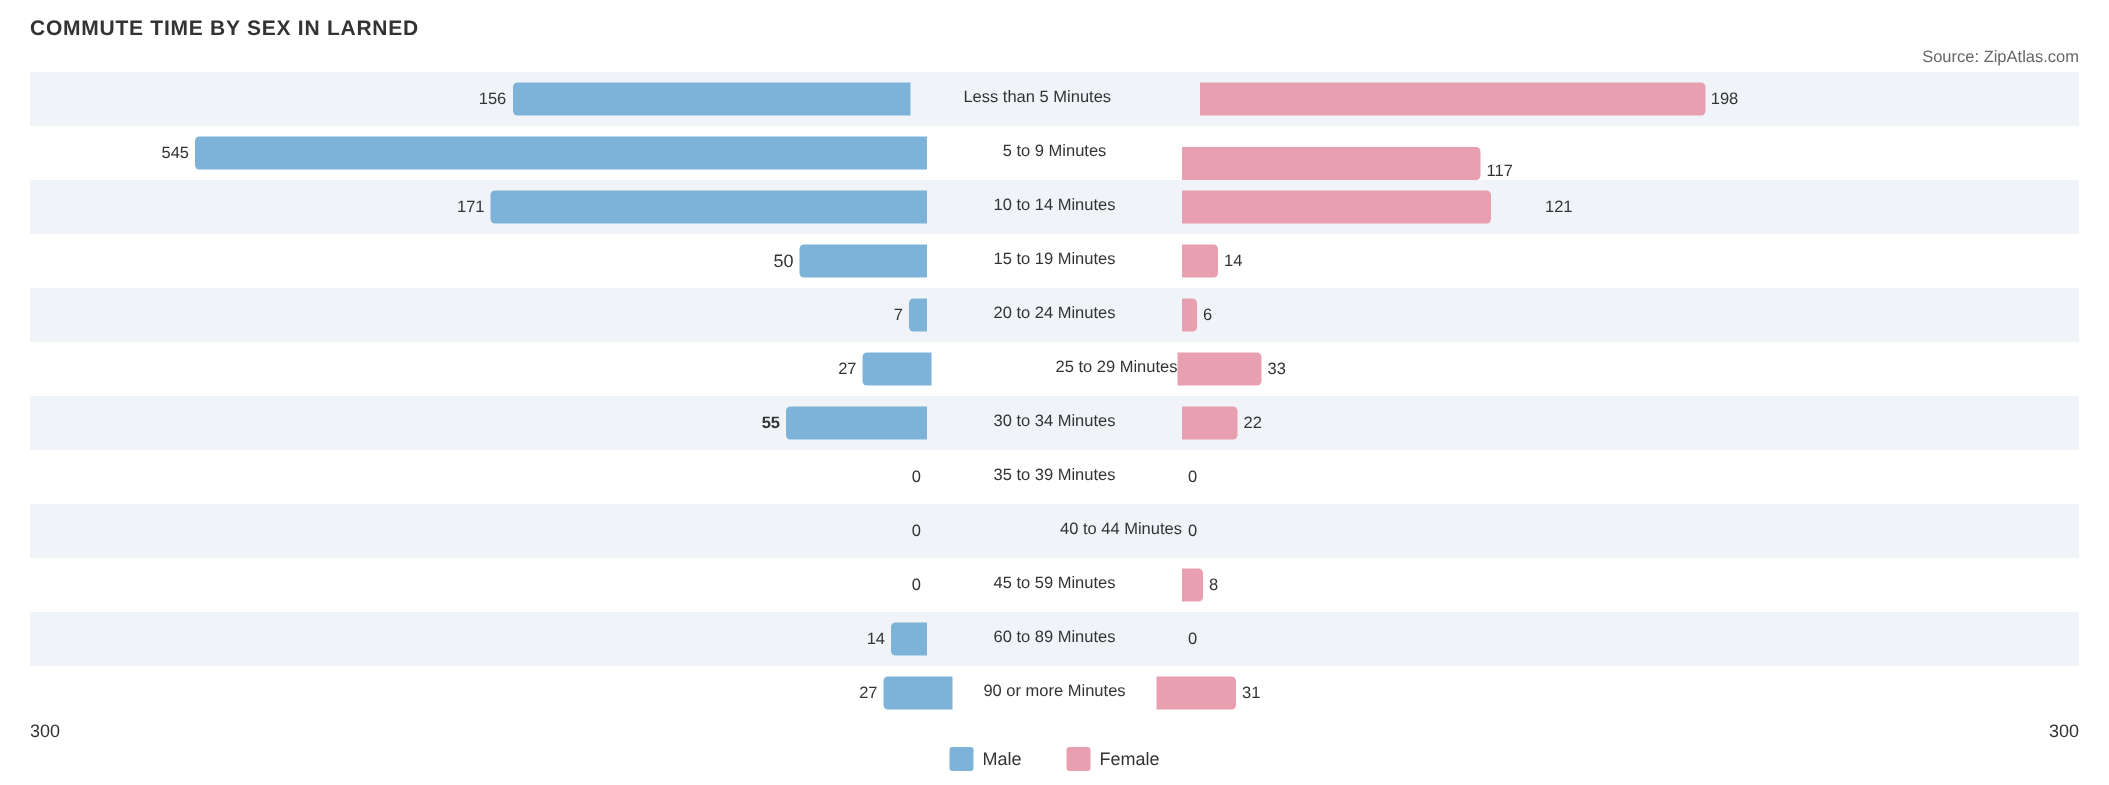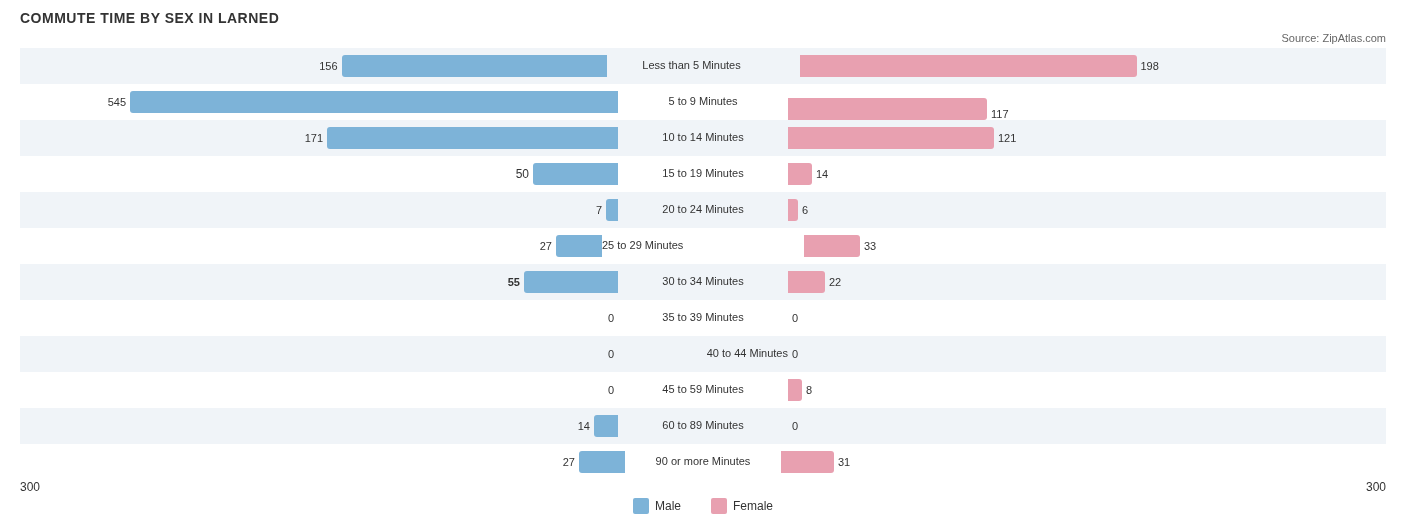--- a/index.html
+++ b/index.html
@@ -113,21 +113,21 @@
         <div style="width:199px;height:22px;background:#e8a0b0;border-radius:0 3px 3px 0;"></div>
         <span style="font-size:11px;color:#333;margin-left:4px;min-width:30px;">117</span>
       </div>
     </div>
     <div class="row-wrapper">
       <div class="half-left" style="width:570px; display:flex; justify-content:flex-end; align-items:center;">
         <span style="font-size:11px;color:#333;margin-right:4px;min-width:30px;text-align:right;">171</span>
         <div style="width:291px;height:22px;background:#7db3d8;border-radius:3px 0 0 3px;"></div>
       </div>
       <div class="center-label" style="width:170px;text-align:center;font-size:11px;color:#333;flex-shrink:0;">10 to 14 Minutes</div>
-      <div class="half-right" style="width:570px; display:flex; justify-content:flex-start; align-items:center;">
+      <div class="half-right" style="width:570px; display:flex; justify-content:flex-start; align-items:center;gap:32px;">
         <div style="width:206px;height:22px;background:#e8a0b0;border-radius:0 3px 3px 0;"></div>
         <span style="font-size:11px;color:#333;margin-left:4px;min-width:30px;">121</span>
       </div>
     </div>
     <div class="row-wrapper">
       <div class="half-left" style="width:570px; display:flex; justify-content:flex-end; align-items:center;">
         <span style="font-size:12px;color:#333;margin-right:4px;min-width:30px;text-align:right;">50</span>
         <div style="width:85px;height:22px;background:#7db3d8;border-radius:3px 0 0 3px;"></div>
       </div>
       <div class="center-label" style="width:170px;text-align:center;font-size:11px;color:#333;flex-shrink:0;">15 to 19 Minutes</div>
@@ -145,21 +145,21 @@
       <div class="half-right" style="width:570px; display:flex; justify-content:flex-start; align-items:center;">
         <div style="width:10px;height:22px;background:#e8a0b0;border-radius:0 3px 3px 0;"></div>
         <span style="font-size:11px;color:#333;margin-left:4px;min-width:30px;">6</span>
       </div>
     </div>
     <div class="row-wrapper">
       <div class="half-left" style="width:570px; display:flex; justify-content:flex-end; align-items:center;">
         <span style="font-size:11px;color:#333;margin-right:4px;min-width:30px;text-align:right;">27</span>
         <div style="width:46px;height:22px;background:#7db3d8;border-radius:3px 0 0 3px;"></div>
       </div>
-      <div class="center-label" style="width:202px;text-align:left;font-size:11px;color:#333;flex-shrink:0;">25 to 29 Minutes</div>
+      <div class="center-label" style="width:164px;text-align:right;font-size:11px;color:#333;flex-shrink:0;">25 to 29 Minutes</div>
       <div class="half-right" style="width:570px; display:flex; justify-content:flex-start; align-items:center;">
         <div style="width:56px;height:22px;background:#e8a0b0;border-radius:0 3px 3px 0;"></div>
         <span style="font-size:11px;color:#333;margin-left:4px;min-width:30px;">33</span>
       </div>
     </div>
     <div class="row-wrapper">
       <div class="half-left" style="width:570px; display:flex; justify-content:flex-end; align-items:center;font-weight:bold;">
         <span style="font-size:11px;color:#333;margin-right:4px;min-width:30px;text-align:right;">55</span>
         <div style="width:94px;height:22px;background:#7db3d8;border-radius:3px 0 0 3px;"></div>
       </div>
@@ -211,21 +211,21 @@
       <div class="half-right" style="width:570px; display:flex; justify-content:flex-start; align-items:center;">
         <div style="width:0px;height:22px;background:#e8a0b0;border-radius:0 3px 3px 0;"></div>
         <span style="font-size:11px;color:#333;margin-left:4px;min-width:30px;">0</span>
       </div>
     </div>
     <div class="row-wrapper">
       <div class="half-left" style="width:570px; display:flex; justify-content:flex-end; align-items:center;">
         <span style="font-size:11px;color:#333;margin-right:4px;min-width:30px;text-align:right;">27</span>
         <div style="width:46px;height:22px;background:#7db3d8;border-radius:3px 0 0 3px;"></div>
       </div>
-      <div class="center-label" style="width:156px;text-align:center;font-size:11px;color:#333;flex-shrink:0;">90 or more Minutes</div>
+      <div class="center-label" style="width:136px;text-align:center;font-size:11px;color:#333;flex-shrink:0;">90 or more Minutes</div>
       <div class="half-right" style="width:570px; display:flex; justify-content:flex-start; align-items:center;">
         <div style="width:53px;height:22px;background:#e8a0b0;border-radius:0 3px 3px 0;"></div>
         <span style="font-size:11px;color:#333;margin-left:4px;min-width:30px;">31</span>
       </div>
     </div>
   </div>
 
 <div class="axis-row" style="padding: 0 0 0 0;">
   <span>300</span>
   <span>300</span>

